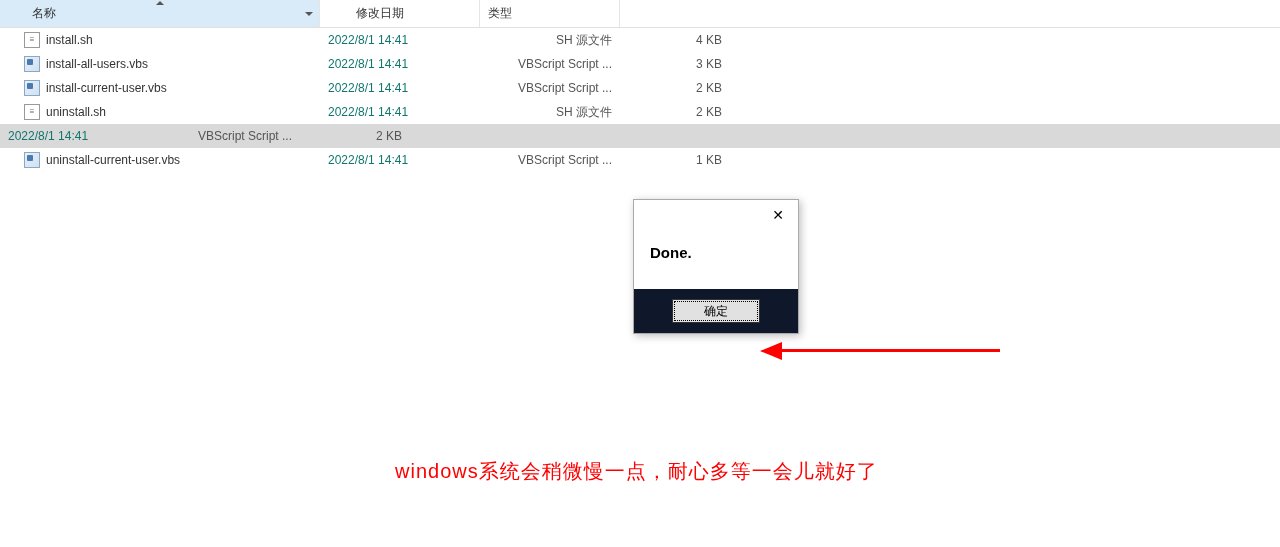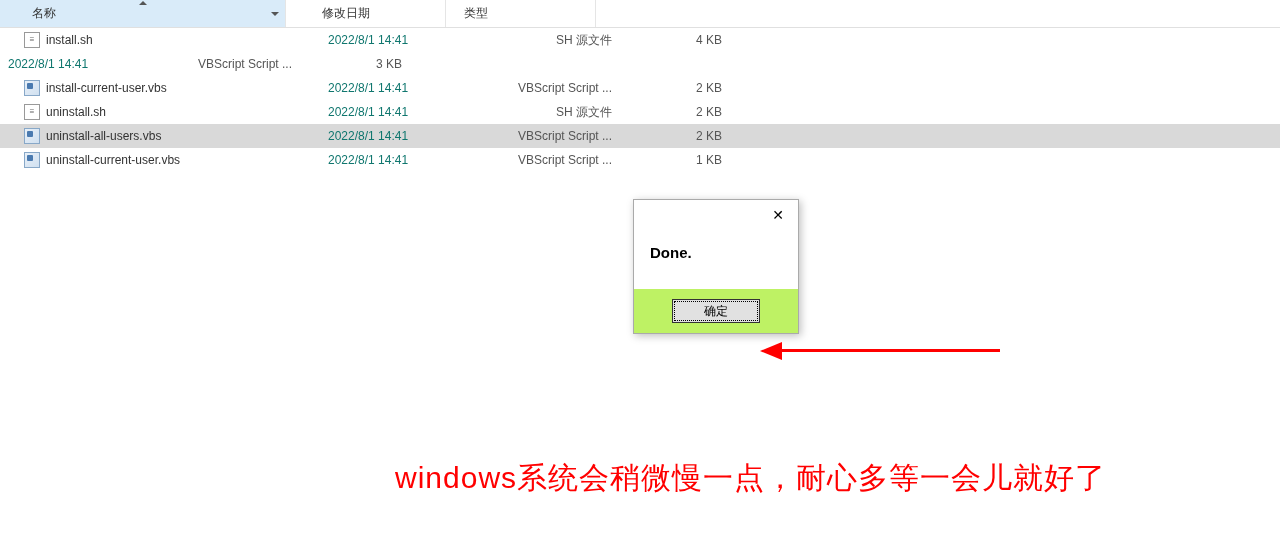--- a/index.html
+++ b/index.html
@@ -25,26 +25,26 @@
       height: 100%;
       display: flex;
       align-items: center;
       padding: 0 8px;
       color: #333;
       font-size: 12px;
       border-right: 1px solid #e5e5e5;
       position: relative;
     }
     .header-cell.name-col {
-      width: 286px;
+      width: 320px;
       background: #d9ebf9;
       padding-left: 32px;
     }
     .header-cell.date-col { width: 160px; padding-left: 36px; }
-    .header-cell.type-col { width: 140px; margin-left: 10px; }
+    .header-cell.type-col { width: 140px; }
     .header-cell.size-col { width: 110px; }
     .sort-arrow {
       position: absolute;
       top: 1px;
       left: 50%;
       transform: translateX(-50%);
       width: 0; height: 0;
       border-left: 4px solid transparent;
       border-right: 4px solid transparent;
       border-bottom: 4px solid #555;
@@ -136,21 +136,21 @@
       font-size: 14px;
       cursor: pointer;
     }
     .dialog-body {
       padding: 14px 16px 28px 16px;
       font-size: 15px;
       font-weight: 600;
       color: #000;
     }
     .dialog-footer {
-      background: #bef264;
+      background: #0f172a;
       padding: 10px;
       display: flex;
       justify-content: center;
     }
     .dialog-button {
       width: 88px;
       height: 24px;
       background: #e1e1e1;
       border: 1px solid #333;
       outline: 1px dotted #000;
@@ -183,21 +183,21 @@
       border-top: 9px solid transparent;
       border-bottom: 9px solid transparent;
       border-right: 22px solid #ff0000;
     }
     
     .caption {
       position: absolute;
       left: 395px;
       top: 458px;
       color: #ff0000;
-      font-size: 30px;
+      font-size: 20px;
       font-family: "Microsoft YaHei", sans-serif;
       letter-spacing: 1px;
     }
   </style>
 </head>
 <body>
 
 <div class="file-explorer">
   <div class="header-row">
     <div class="header-cell name-col">
@@ -216,20 +216,24 @@
       <div class="file-row">
         <div class="cell name-col">
           <div class="file-icon icon-sh">≡</div>
           <span>install.sh</span>
         </div>
         <div class="cell date-col">2022/8/1 14:41</div>
         <div class="cell type-col">SH 源文件</div>
         <div class="cell size-col">4 KB</div>
       </div>
       <div class="file-row">
+        <div class="cell name-col">
+          <div class="file-icon icon-vbs"></div>
+          <span>install-all-users.vbs</span>
+        </div>
         <div class="cell date-col">2022/8/1 14:41</div>
         <div class="cell type-col">VBScript Script ...</div>
         <div class="cell size-col">3 KB</div>
       </div>
       <div class="file-row">
         <div class="cell name-col">
           <div class="file-icon icon-vbs"></div>
           <span>install-current-user.vbs</span>
         </div>
         <div class="cell date-col">2022/8/1 14:41</div>
@@ -239,24 +243,20 @@
       <div class="file-row">
         <div class="cell name-col">
           <div class="file-icon icon-sh">≡</div>
           <span>uninstall.sh</span>
         </div>
         <div class="cell date-col">2022/8/1 14:41</div>
         <div class="cell type-col">SH 源文件</div>
         <div class="cell size-col">2 KB</div>
       </div>
       <div class="file-row selected">
-        <div class="cell name-col">
-          <div class="file-icon icon-vbs"></div>
-          <span>uninstall-all-users.vbs</span>
-        </div>
         <div class="cell date-col">2022/8/1 14:41</div>
         <div class="cell type-col">VBScript Script ...</div>
         <div class="cell size-col">2 KB</div>
       </div>
       <div class="file-row">
         <div class="cell name-col">
           <div class="file-icon icon-vbs"></div>
           <span>uninstall-current-user.vbs</span>
         </div>
         <div class="cell date-col">2022/8/1 14:41</div>

